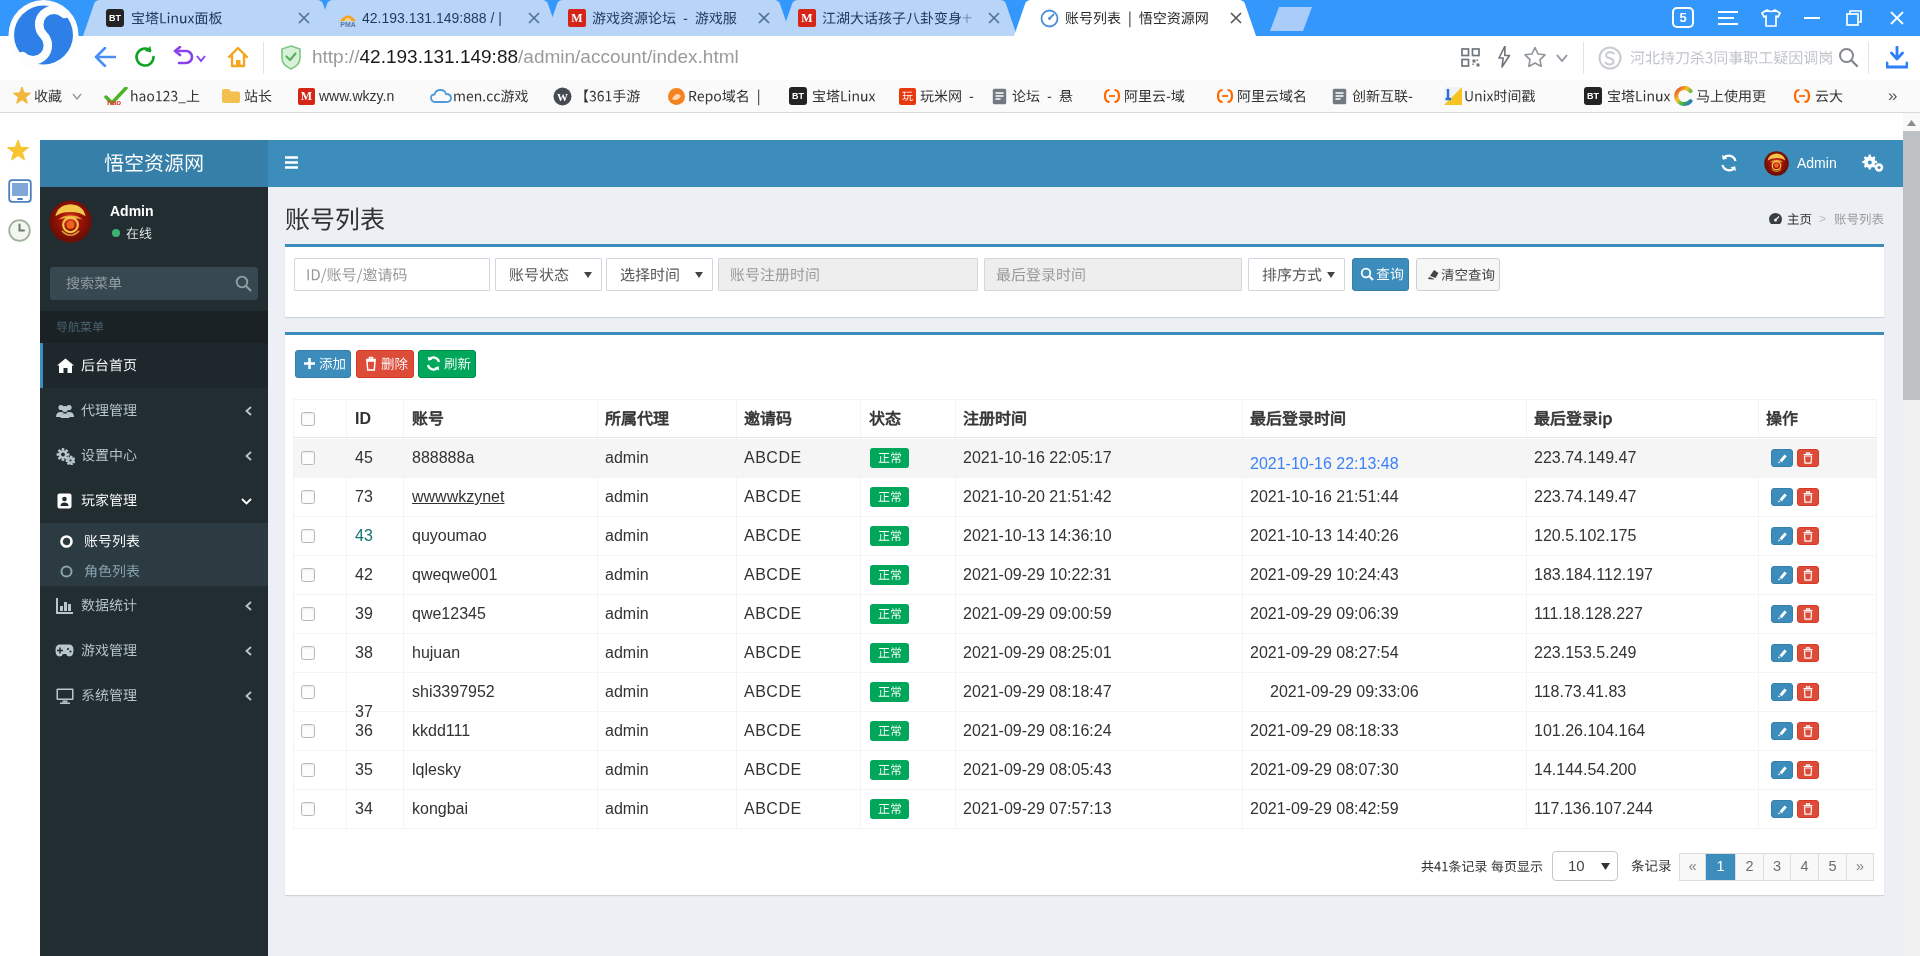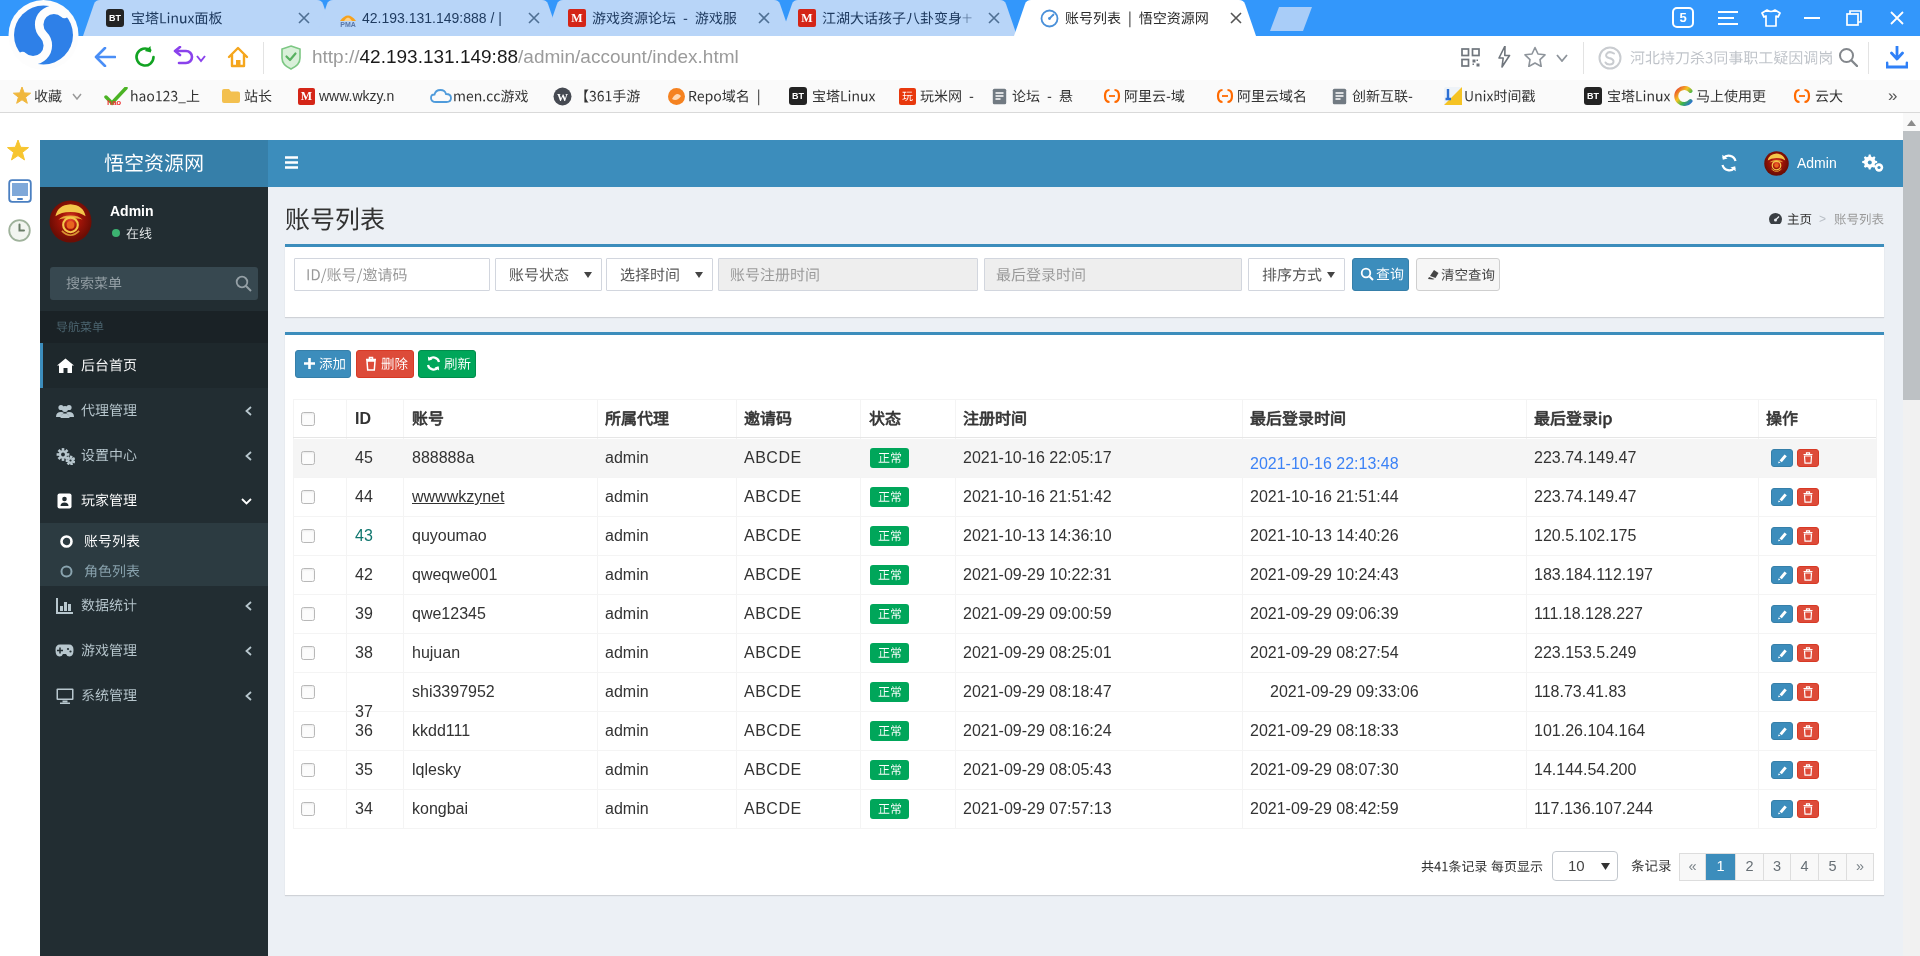--- a/index.html
+++ b/index.html
@@ -974,32 +974,32 @@
     <div style="position:absolute;top:447px;font:400 16px 'Liberation Sans',sans-serif;color:#333;line-height:21px;white-space:pre;left:1534px;">223.74.149.47</div>
     <div style="position:absolute;left:1771px;top:448.5px;width:22px;height:18px;box-sizing:border-box;background:#3c8dbc;border-radius:3px;border:1px solid #367fa9;"></div>
     <svg style="position:absolute;left:1776px;top:452.5px" width="12" height="11">
       <path d="M3.5 7.5 L8.5 1.5 L10.8 3.3 L5.8 9.3 Z M2.8 8.3 L2 10.3 L4.5 9.8 Z" fill="#fff"></path>
     </svg>
     <div style="position:absolute;left:1797px;top:448.5px;width:22px;height:18px;box-sizing:border-box;background:#dd4b39;border-radius:3px;border:1px solid #d73925;"></div>
     <svg style="position:absolute;left:1803px;top:451.5px" width="10" height="12">
       <path d="M0.5 2.5 H9.5 M3.5 2 V0.8 H6.5 V2 M1.5 4 H8.5 L8 11.2 H2 Z" fill="none" stroke="#fff" stroke-width="1.2"></path>
     </svg>
     <div style="position:absolute;left:301px;top:489.5px;width:14px;height:14px;box-sizing:border-box;background:#fcfcfc;border-radius:2.5px;border:1px solid #b8b8b8;box-shadow:inset 0 1px 2px rgba(0,0,0,0.08);"></div>
-    <div style="position:absolute;top:486px;font:400 16px 'Liberation Sans',sans-serif;color:#333;line-height:21px;white-space:pre;left:355px;">44</div>
+    <div style="position:absolute;top:486px;font:400 16px 'Liberation Sans',sans-serif;color:#333;line-height:21px;white-space:pre;left:355px;">73</div>
     <div style="position:absolute;top:486px;font:400 16px 'Liberation Sans',sans-serif;color:#333;line-height:21px;white-space:pre;left:412px;text-decoration:underline;">wwwwkzynet</div>
     <div style="position:absolute;top:486px;font:400 16px 'Liberation Sans',sans-serif;color:#333;line-height:21px;white-space:pre;left:605px;">admin</div>
     <div style="position:absolute;top:486px;font:400 16px 'Liberation Sans',sans-serif;color:#333;line-height:21px;white-space:pre;letter-spacing:0.5px;left:744px;">ABCDE</div>
     <div style="position:absolute;left:870px;top:486.5px;width:39px;height:20px;box-sizing:border-box;background:#00a65a;border-radius:3px;"></div>
     <svg style="position:absolute;left:877.5px;top:488.7px;overflow:visible" width="24.0" height="15.6">
       <g transform="translate(0,12.24) scale(0.12)" fill="#ffffff">
         <use href="#g6B63" x="0.0"></use>
         <use href="#g5E38" x="100.0"></use>
       </g>
     </svg>
-    <div style="position:absolute;top:486px;font:400 16px 'Liberation Sans',sans-serif;color:#333;line-height:21px;white-space:pre;left:963px;">2021-10-16 21:51:42</div>
+    <div style="position:absolute;top:486px;font:400 16px 'Liberation Sans',sans-serif;color:#333;line-height:21px;white-space:pre;left:963px;">2021-10-20 21:51:42</div>
     <div style="position:absolute;top:486px;font:400 16px 'Liberation Sans',sans-serif;color:#333;line-height:21px;white-space:pre;left:1250px;">2021-10-16 21:51:44</div>
     <div style="position:absolute;top:486px;font:400 16px 'Liberation Sans',sans-serif;color:#333;line-height:21px;white-space:pre;left:1534px;">223.74.149.47</div>
     <div style="position:absolute;left:1771px;top:487.5px;width:22px;height:18px;box-sizing:border-box;background:#3c8dbc;border-radius:3px;border:1px solid #367fa9;"></div>
     <svg style="position:absolute;left:1776px;top:491.5px" width="12" height="11">
       <path d="M3.5 7.5 L8.5 1.5 L10.8 3.3 L5.8 9.3 Z M2.8 8.3 L2 10.3 L4.5 9.8 Z" fill="#fff"></path>
     </svg>
     <div style="position:absolute;left:1797px;top:487.5px;width:22px;height:18px;box-sizing:border-box;background:#dd4b39;border-radius:3px;border:1px solid #d73925;"></div>
     <svg style="position:absolute;left:1803px;top:490.5px" width="10" height="12">
       <path d="M0.5 2.5 H9.5 M3.5 2 V0.8 H6.5 V2 M1.5 4 H8.5 L8 11.2 H2 Z" fill="none" stroke="#fff" stroke-width="1.2"></path>
     </svg>

